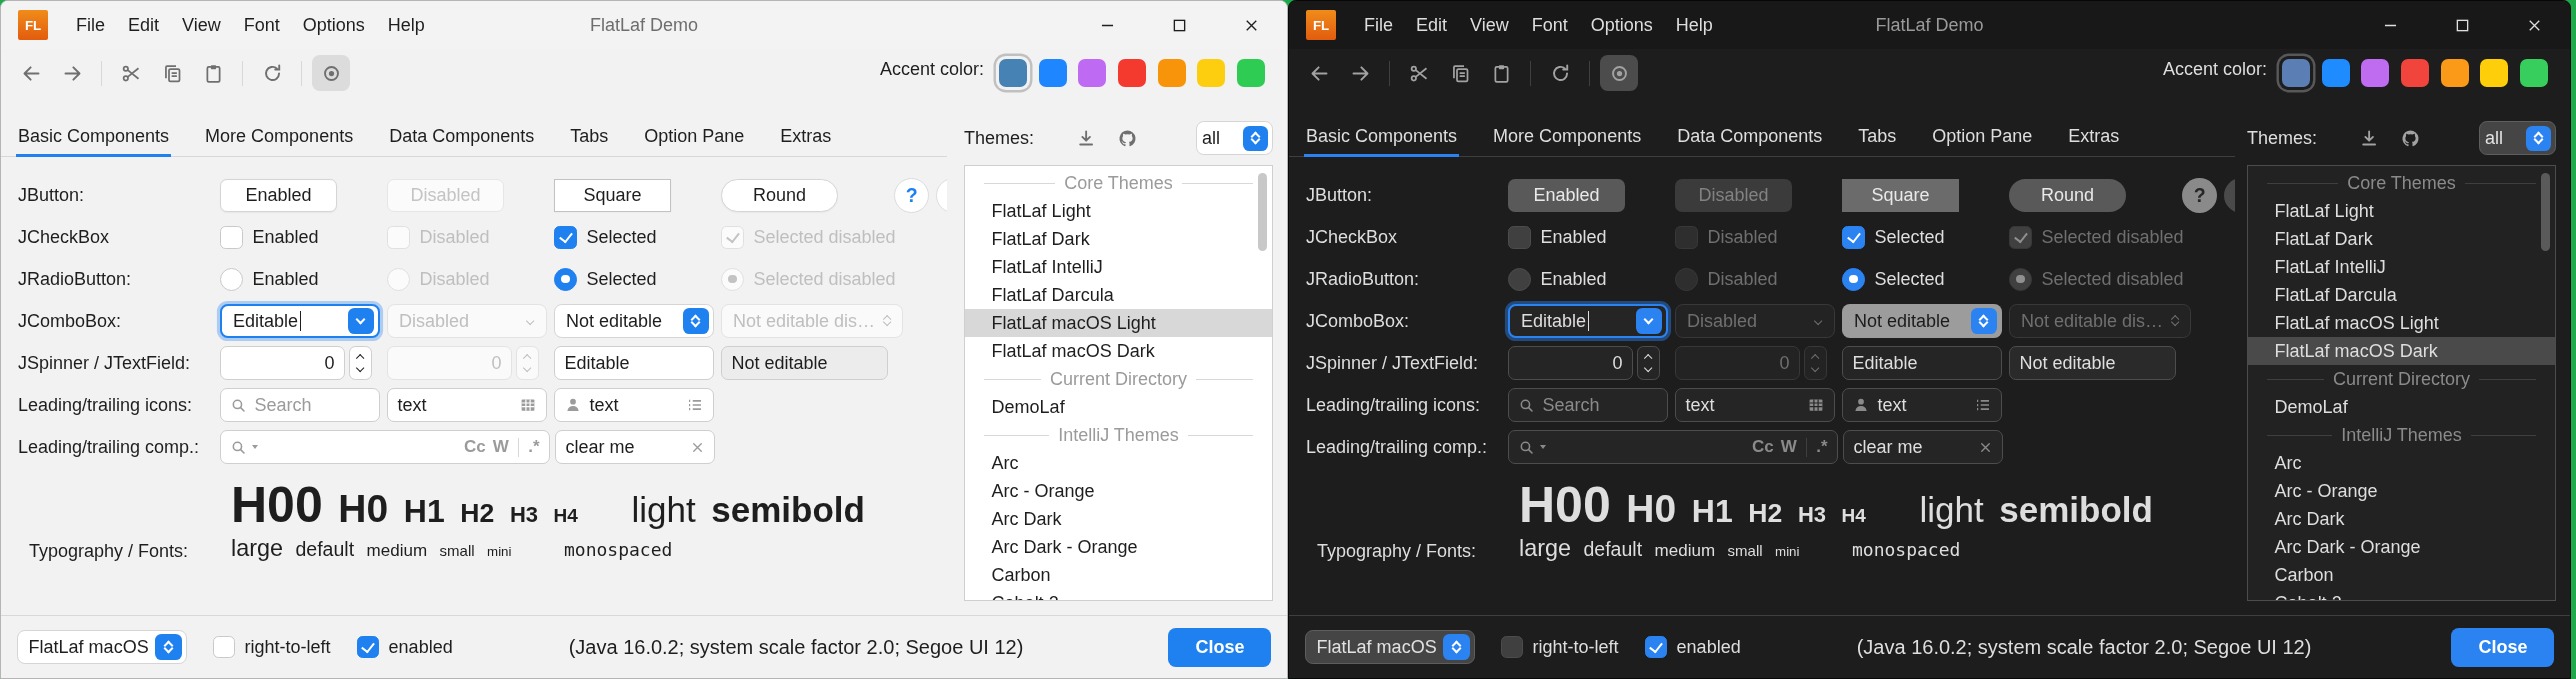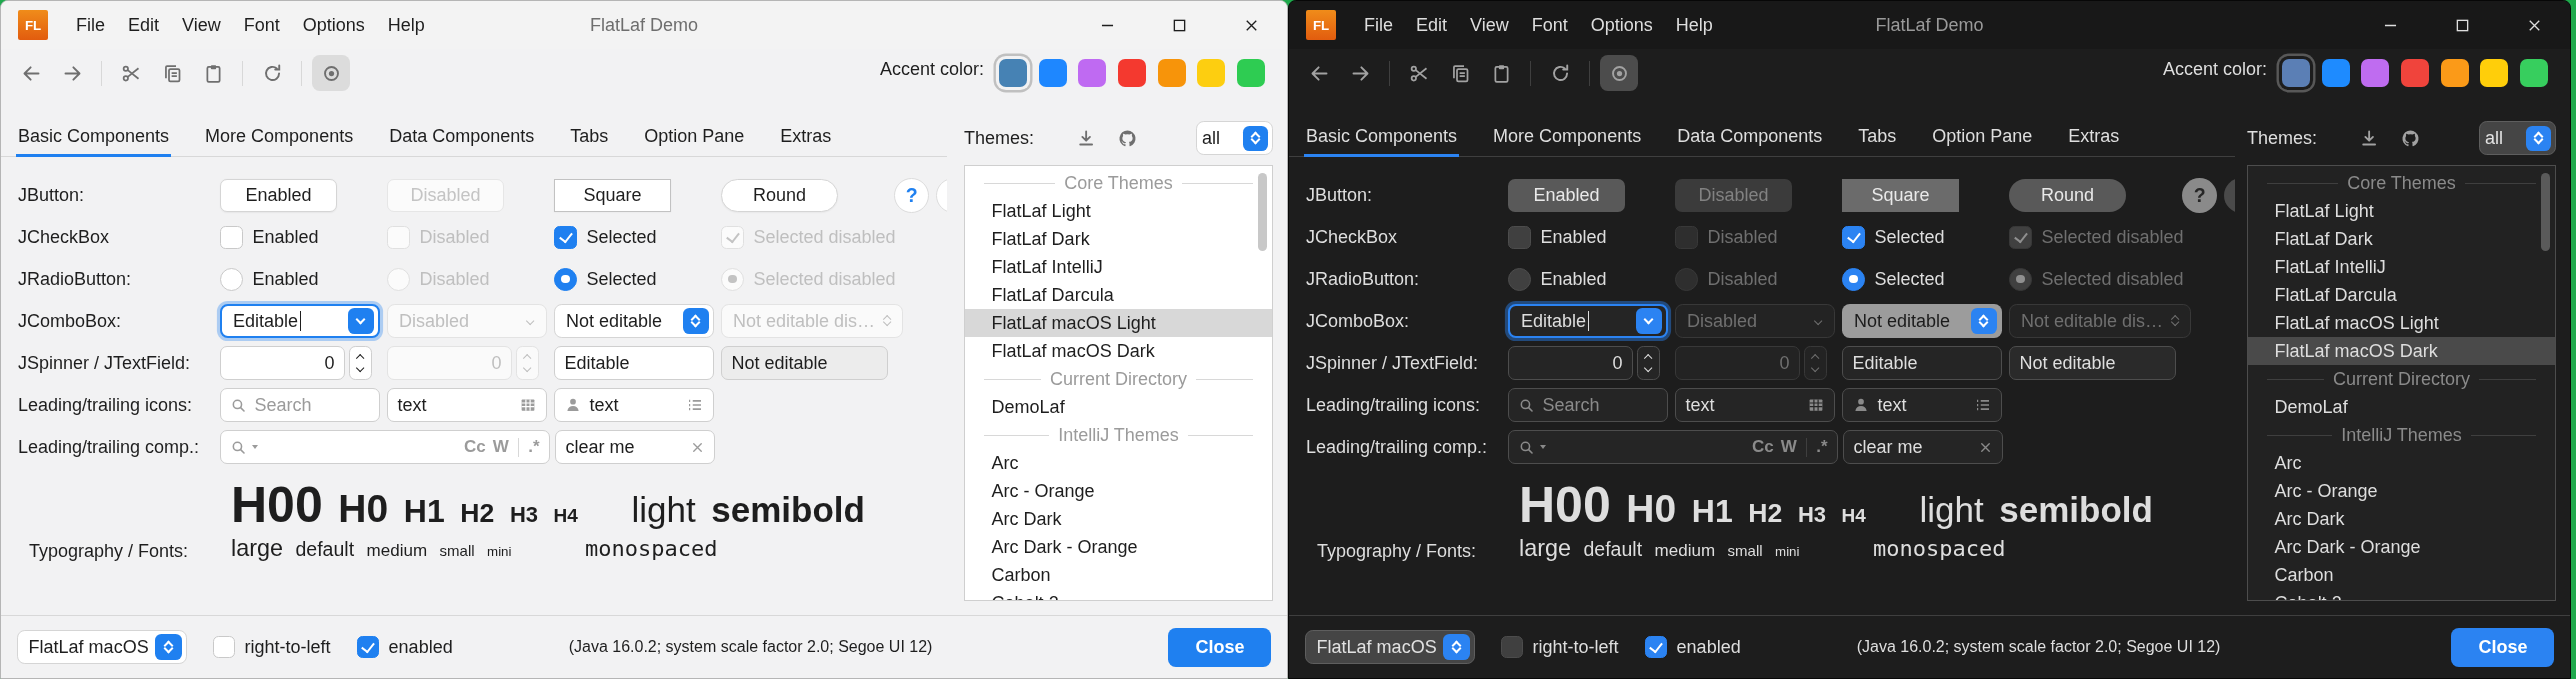--- a/index.html
+++ b/index.html
@@ -145,21 +145,21 @@
   
   .typo{display:flex;align-items:flex-end;padding-left:28px;margin-top:7.8px}
   .tline1{display:flex;align-items:baseline;gap:15.6px;color:var(--text)}
   .t-h00{font-size:50px;font-weight:600}.t-h0{font-size:39px;font-weight:600}
   .t-h1{font-size:32px;font-weight:700}.t-h2{font-size:26.6px;font-weight:700}
   .t-h3{font-size:22px;font-weight:700}.t-h4{font-size:19px;font-weight:700}
   .t-light{font-size:35px;font-weight:300;margin-left:38px}.t-semibold{font-size:35px;font-weight:700}
   .tline2{display:flex;align-items:baseline;gap:12.5px;margin-top:1.6px;color:var(--text)}
   .t-large{font-size:23.4px}.t-default{font-size:19.5px}.t-medium{font-size:17px}
   .t-small{font-size:15px}.t-mini{font-size:13.3px}
-  .t-mono{font-size:22px;font-family:"DejaVu Sans Mono",monospace;margin-left:61px}
+  .t-mono{font-size:18px;font-family:"DejaVu Sans Mono",monospace;margin-left:40px}
 
   
   .themes-panel{position:absolute;left:963px;top:119px;width:309px}
   .window:nth-child(2) .themes-panel{left:958px}
   .themes-head{display:flex;align-items:center;height:36px}
   .th-label{font-size:18px;color:var(--text)}
   .th-icon{color:var(--icon)}
   .th-icon.dl{margin-left:42px}
   .th-icon.gh{margin-left:20.3px}
   .all-combo{margin-left:auto;width:77px;padding-left:5px}
@@ -170,21 +170,21 @@
   .list-sep{height:28px;display:flex;align-items:center;color:var(--muted);font-size:18px;padding:0 9.4px;white-space:nowrap}
   .list-sep::before,.list-sep::after{content:"";flex:1;border-top:0.8px solid var(--sep);margin:0 9.4px}
   .list-scroll{position:absolute;top:6.3px;right:4.7px;width:9.4px;height:78px;border-radius:4.7px;background:var(--scroll);z-index:2}
 
   
   .statusbar{position:absolute;left:0;right:0;bottom:0;height:62px;border-top:0.8px solid var(--sep);
     display:flex;align-items:center;padding:0 15.6px;background:var(--bg)}
   .status-combo{width:170px}
   .cbgroup{display:flex;align-items:center;gap:9.4px;font-size:18px;color:var(--text);margin-left:26.6px}
   .cbgroup .cb{width:22px;height:22px}
-  .info{font-size:16px;color:var(--text);margin-left:116px;white-space:nowrap}
+  .info{font-size:20px;color:var(--text);margin-left:116px;white-space:nowrap}
   .close-btn{margin-left:auto;min-width:103px;height:39px;box-sizing:border-box;border-radius:7.8px;background:var(--accent);
     color:#fff;display:flex;align-items:center;justify-content:center;font-size:18px;font-weight:600}
 </style>
 </head>
 <body>
 
 <div id="app">
 <div class="window theme-light" style="--accent: #1f80f0;">
 
   <div class="titlebar">

